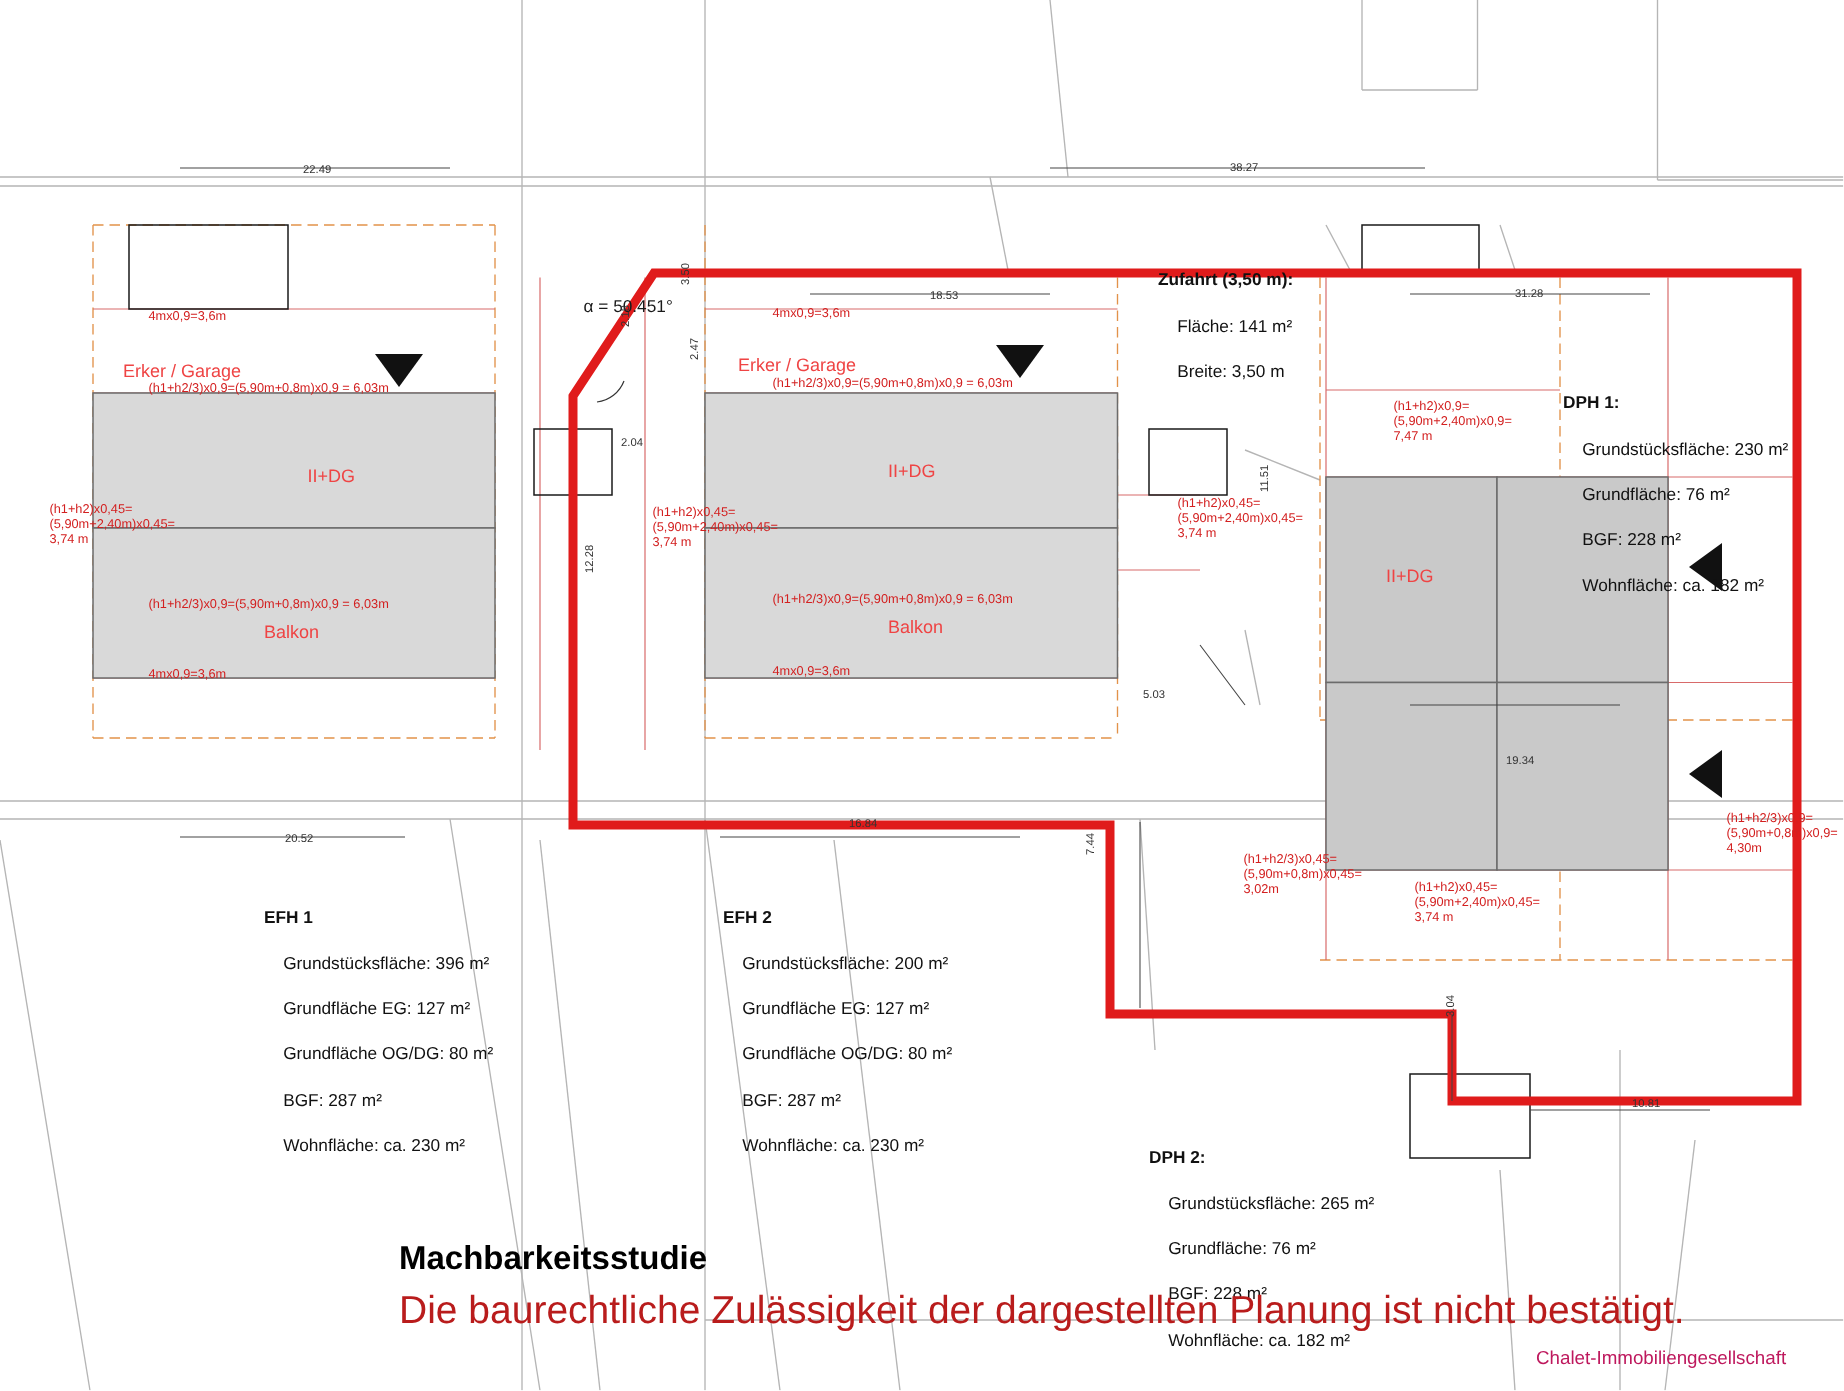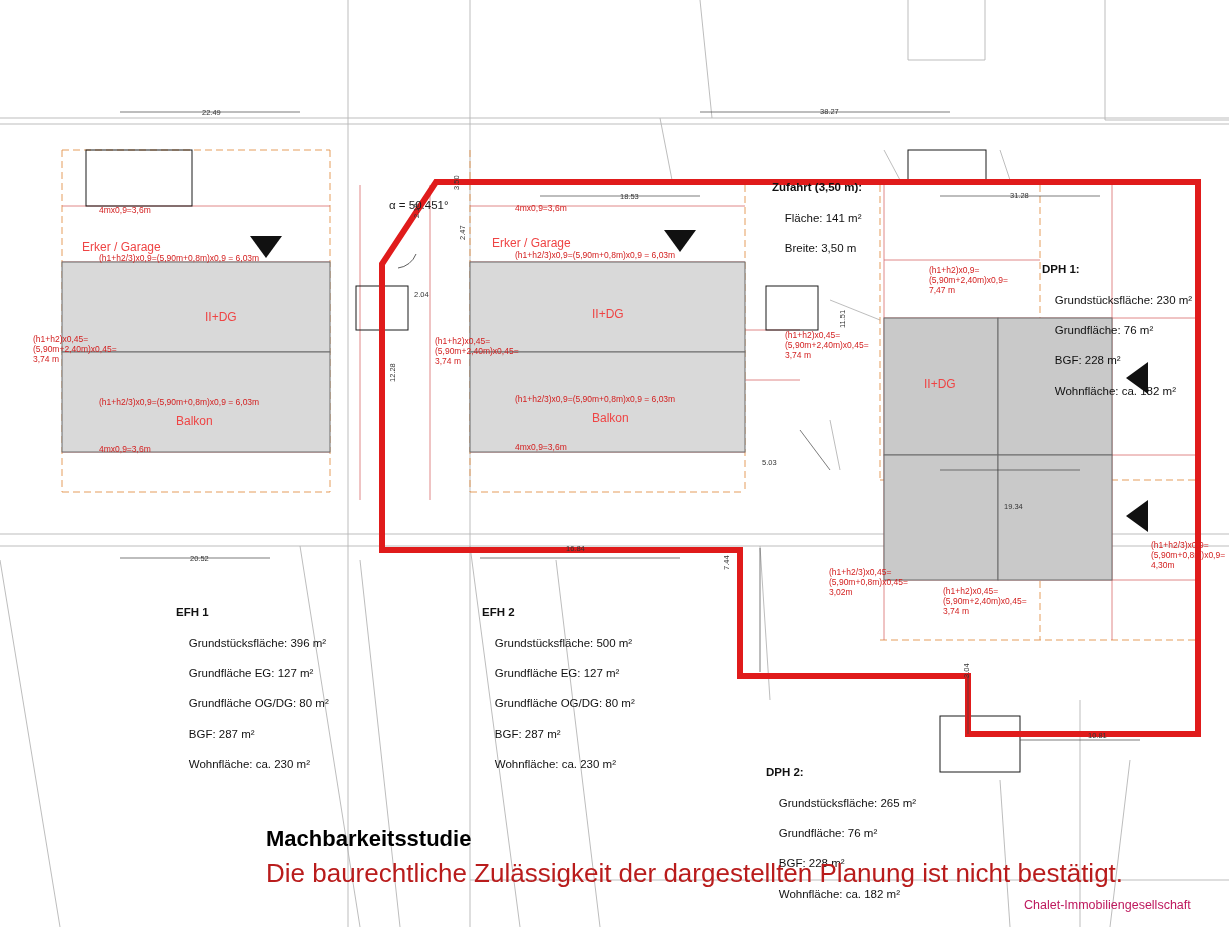--- a/index.html
+++ b/index.html
@@ -228,21 +228,21 @@
     <span class="hd">EFH 1</span>
     <span>Grundstücksfläche: 396 m²</span><br>
     <span>Grundfläche EG: 127 m²</span><br>
     <span>Grundfläche OG/DG: 80 m²</span><br>
     <span>BGF: 287 m²</span><br>
     <span>Wohnfläche: ca. 230 m²</span>
   </div>
 
   <div class="block-info" style="left:482px; top:575px;">
     <span class="hd">EFH 2</span>
-    <span>Grundstücksfläche: 500 m²</span><br>
+    <span>Grundstücksfläche: 200 m²</span><br>
     <span>Grundfläche EG: 127 m²</span><br>
     <span>Grundfläche OG/DG: 80 m²</span><br>
     <span>BGF: 287 m²</span><br>
     <span>Wohnfläche: ca. 230 m²</span>
   </div>
 
   <div class="block-info" style="left:1042px; top:232px;">
     <span class="hd">DPH 1:</span>
     <span>Grundstücksfläche: 230 m²</span><br>
     <span>Grundfläche: 76 m²</span><br>

